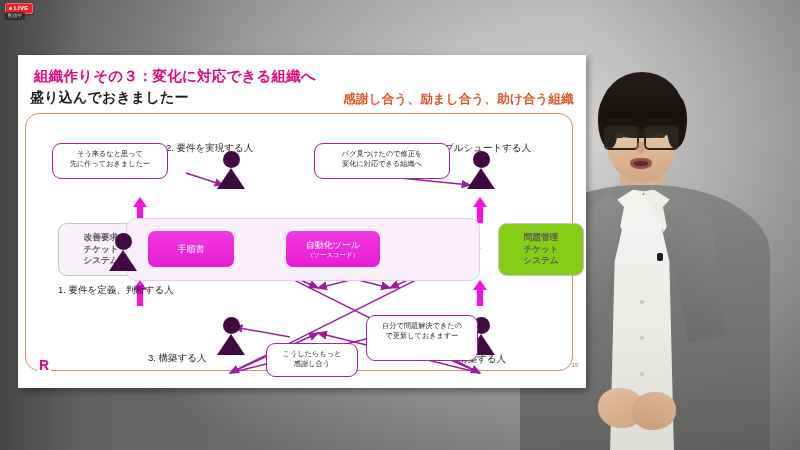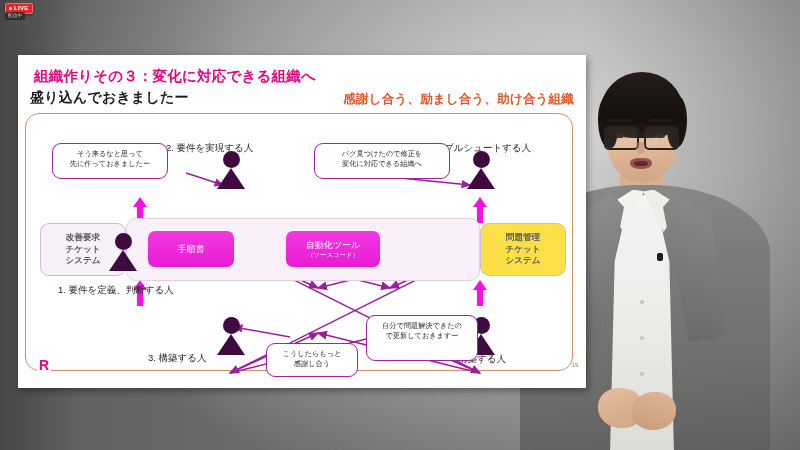--- a/index.html
+++ b/index.html
@@ -179,23 +179,23 @@
 
   .bubble{
     position:absolute;border:1.4px solid #a61fa6;border-radius:9px;background:#fff;
     color:#2a2a2a;font-size:7.2px;line-height:10px;text-align:center;
     padding:5px 6px;box-sizing:border-box;
   }
 
   .sysbox{
     position:absolute;border:1.2px solid #cdbcd2;border-radius:9px;
     background:#f6f2f7;box-sizing:border-box;
-    display:flex;align-items:center;justify-content:center;
-  }
-  .sysbox.right{background:#fde047;}
+    display:flex;align-items:center;justify-content:center;margin-left:18px;
+  }
+  .sysbox.right{background:#84cc16;}
   .sysbox span{
     color:#5c5c5c;font-size:8.6px;font-weight:bold;line-height:11.5px;text-align:center;
   }
   .midpanel{
     position:absolute;border:1.2px solid #e6cde6;border-radius:10px;
     background:#faf0fa;box-sizing:border-box;
   }
   .tool{
     position:absolute;border-radius:7px;
     background:linear-gradient(180deg,#f13ae0,#e91ad4);

